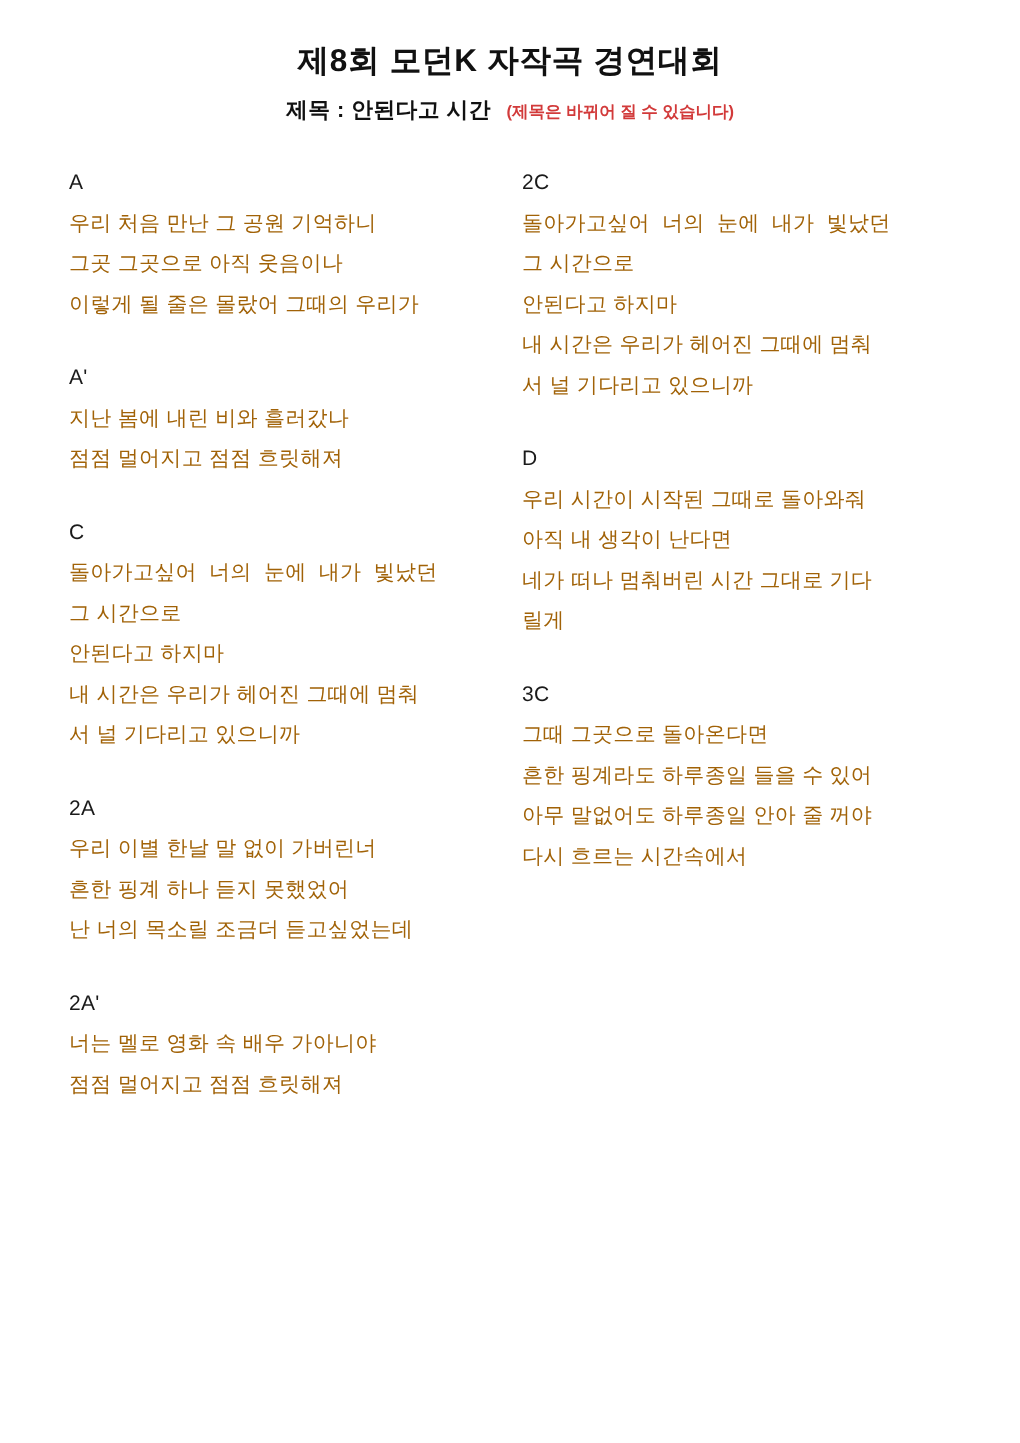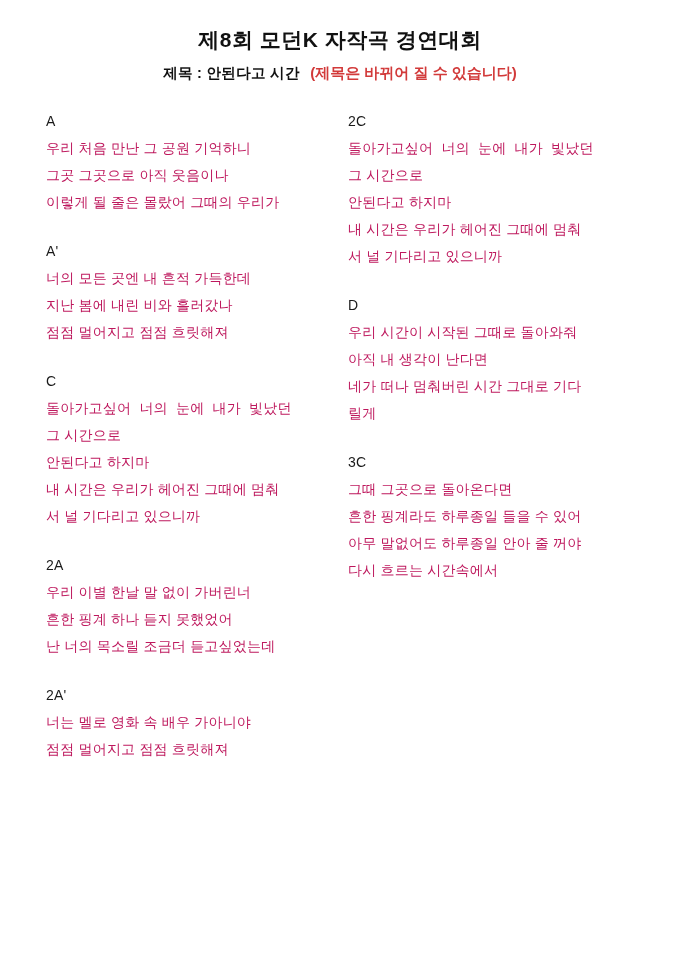--- a/index.html
+++ b/index.html
@@ -40,21 +40,21 @@
     text-align: center;
     white-space: nowrap;
   }
   .subtitle-main {
     font-size: 14.5px;
     font-weight: bold;
     color: #111111;
     letter-spacing: 0.3px;
   }
   .subtitle-note {
-    font-size: 15px;
+    font-size: 11px;
     font-weight: bold;
     color: #d23a3a;
     margin-left: 6px;
     letter-spacing: 0;
   }
   .columns {
     position: absolute;
     top: 108px;
     left: 0;
     width: 680px;
@@ -72,21 +72,21 @@
     margin-bottom: 22px;
   }
   .block-label {
     font-size: 14px;
     color: #1a1a1a;
     line-height: 27px;
     letter-spacing: 0.2px;
   }
   .line {
     font-size: 14px;
-    color: #be185d;
+    color: #a16207;
     line-height: 27px;
     letter-spacing: 0.2px;
     white-space: pre;
   }
 </style>
 </head>
 <body>
 
 <div class="page">
 
@@ -100,21 +100,20 @@
   <div class="columns">
     <div class="col col-left" id="col-left">
         <div class="block">
           <div class="block-label">A</div>
           <div class="line">우리 처음 만난 그 공원 기억하니</div>
           <div class="line">그곳 그곳으로 아직 웃음이나</div>
           <div class="line">이렇게 될 줄은 몰랐어 그때의 우리가</div>
         </div>
         <div class="block">
           <div class="block-label">A'</div>
-          <div class="line">너의 모든 곳엔 내 흔적 가득한데</div>
           <div class="line">지난 봄에 내린 비와 흘러갔나</div>
           <div class="line">점점 멀어지고 점점 흐릿해져</div>
         </div>
         <div class="block">
           <div class="block-label">C</div>
           <div class="line">돌아가고싶어  너의  눈에  내가  빛났던</div>
           <div class="line">그 시간으로</div>
           <div class="line">안된다고 하지마</div>
           <div class="line">내 시간은 우리가 헤어진 그때에 멈춰</div>
           <div class="line">서 널 기다리고 있으니까</div>

